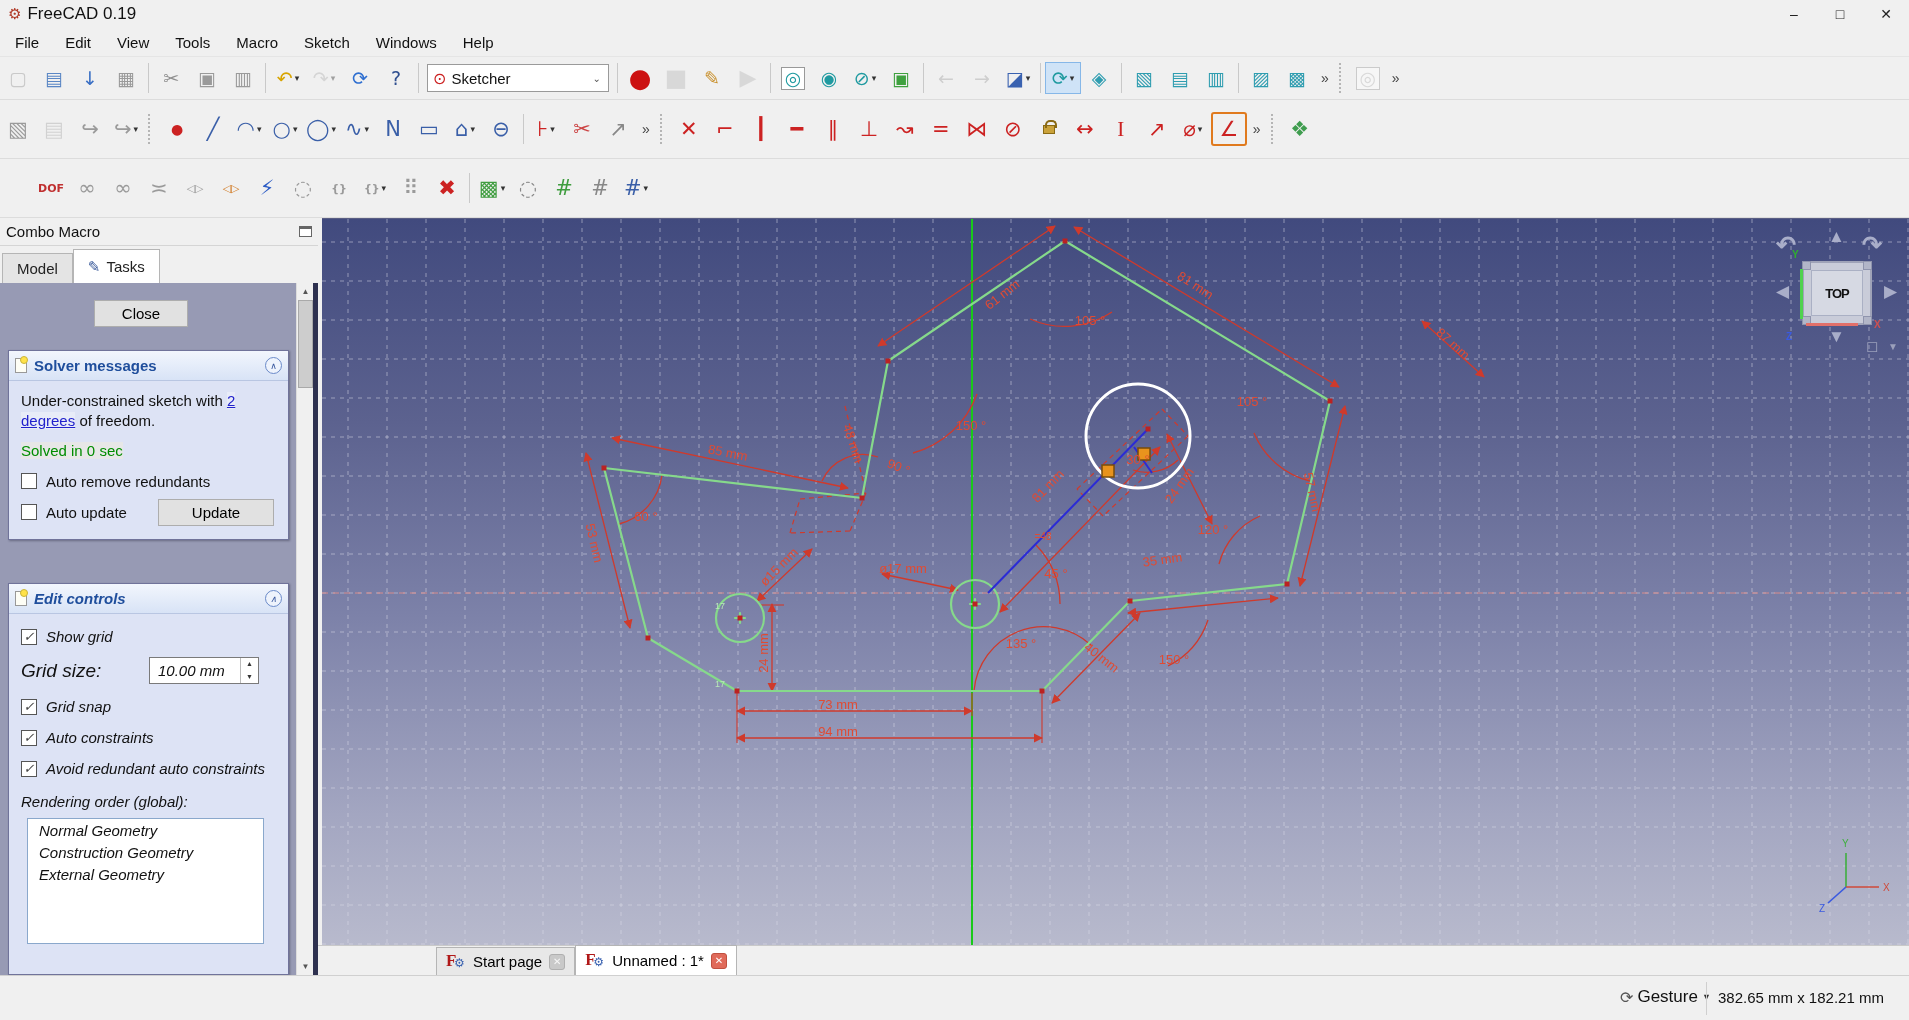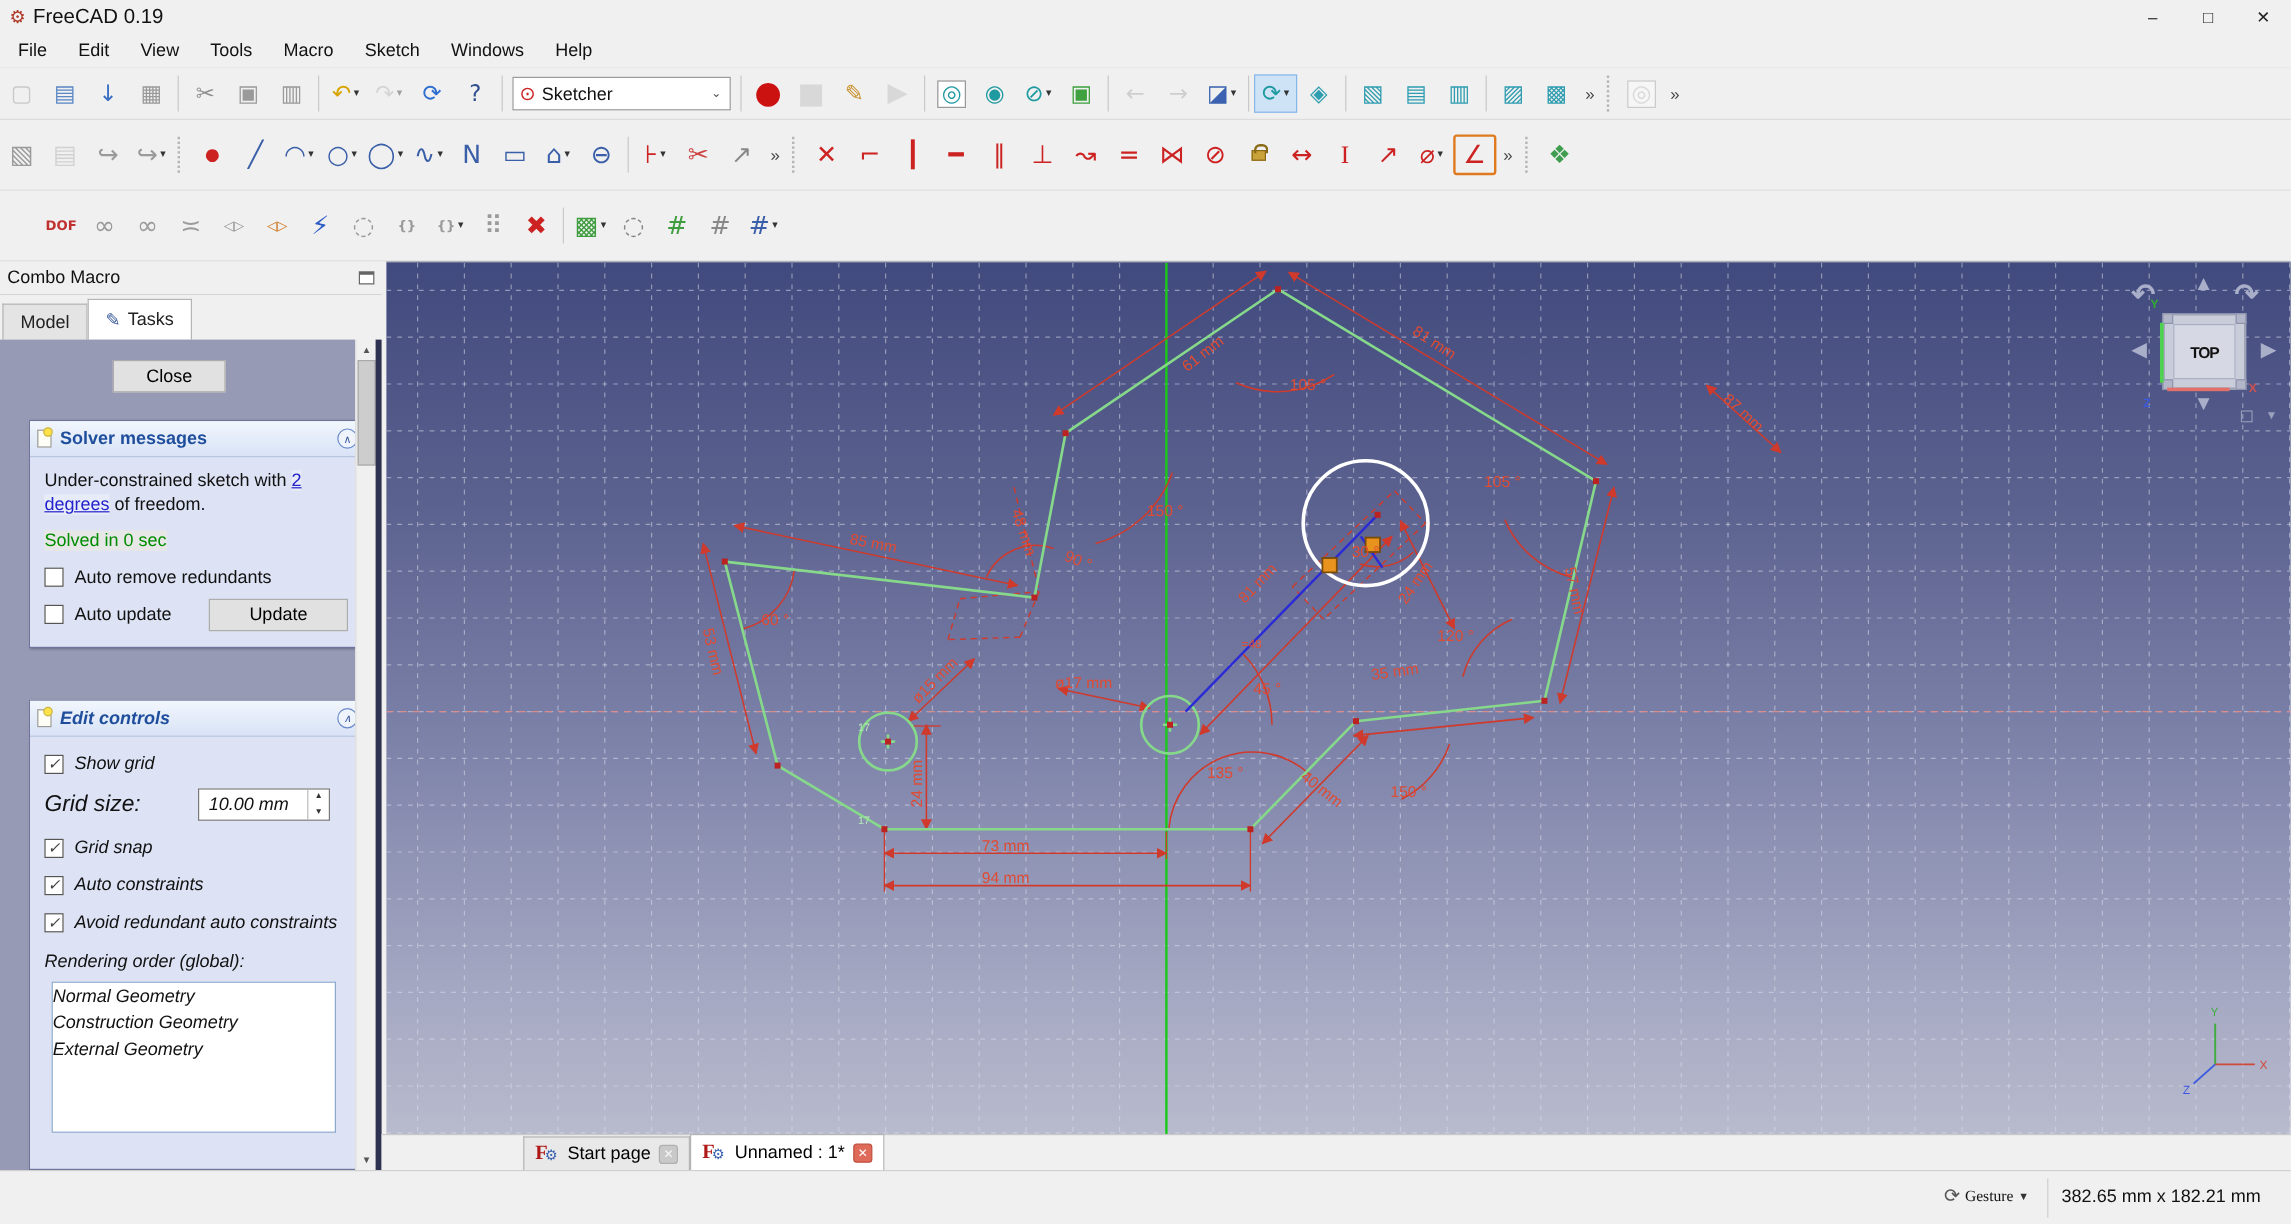--- a/index.html
+++ b/index.html
@@ -52,42 +52,42 @@
   .ptab { height:30px; padding:0 14px; display:flex; align-items:center; gap:6px; font-size:15px; border:1px solid #b5b5b5; border-bottom:none; background:#e4e4e4; color:#222; }
   .ptab.active { background:#fff; height:34px; }
   .ptab .pencil { color:#3a5a9a; font-size:15px; }
   #panel-body { position:absolute; left:0; top:65px; width:296px; height:692px; background:#979ab4; overflow:hidden; }
   #panel-scroll { position:absolute; right:5px; top:65px; width:17px; height:692px; background:#f0f0f0; border-left:1px solid #dcdcdc; }
   #panel-scroll .sarrow { position:absolute; left:0; width:17px; height:17px; font-size:8px; color:#555; display:flex; align-items:center; justify-content:center; }
   #panel-scroll .sthumb { position:absolute; left:1px; top:17px; width:15px; height:88px; background:#cdcdcd; border:1px solid #a9a9a9; }
   #panel-splitter { position:absolute; right:0; top:65px; width:5px; height:692px; background:#2e3150; }
 
   .task-close { position:absolute; left:94px; top:17px; width:94px; height:27px; background:#e1e1e1; border:1px solid #adadad; font-size:15px; font-family:"Liberation Sans",sans-serif; }
-  .section { position:absolute; left:24px; width:281px; border:1px solid #70739a; background:#dde3f5; box-shadow:1px 1px 2px rgba(20,20,40,.35); }
+  .section { position:absolute; left:8px; width:281px; border:1px solid #70739a; background:#dde3f5; box-shadow:1px 1px 2px rgba(20,20,40,.35); }
   .sec-head { height:30px; background:linear-gradient(#f2f6fd,#d8e3f6); display:flex; align-items:center; padding:0 6px; border-bottom:1px solid #b9c6e2; }
   .sec-head .i-note { width:12px; height:15px; background:#fefef6; border:1px solid #999; position:relative; margin-right:7px; }
   .sec-head .i-note:before { content:""; position:absolute; right:-2px; top:-3px; width:6px; height:6px; border-radius:50%; background:#ffe24a; border:1px solid #c9b43a; }
   .sec-head .sec-title { font-size:15px; font-weight:bold; color:#1f4e9c; flex:1; }
   .sec-head .collapse { width:17px; height:17px; border:1px solid #6a8ac9; border-radius:50%; color:#39589e; font-size:9px; display:flex; align-items:center; justify-content:center; background:#eef3fc; }
   .sec-body { padding:10px 12px; font-size:15px; color:#111; }
   a.deglink { color:#2222cc; text-decoration:underline; background:#e8ecf8; }
   .solved { display:inline-block; background:#e7e7e7; color:#008c00; margin-top:10px; font-size:15px; }
   .cbrow { display:flex; align-items:center; gap:9px; margin-top:14px; position:relative; }
   .cb { width:16px; height:16px; background:#fff; border:1px solid #555; font-size:13px; line-height:14px; text-align:center; color:#444; flex:0 0 16px; }
   .cbrow label { font-size:15px; }
   .btn-update { position:absolute; right:2px; top:-5px; width:116px; height:27px; background:#e1e1e1; border:1px solid #adadad; font-size:15px; font-family:"Liberation Sans",sans-serif; }
   .gridrow { display:flex; align-items:center; margin-top:12px; }
   .gridrow .glabel { font-size:19px; width:128px; }
   .spin { width:110px; height:27px; background:#fff; border:1px solid #7a7a7a; display:flex; }
   .spin .sval { flex:1; font-size:15px; padding:4px 0 0 8px; }
   .spin .sarrows { width:18px; border-left:1px solid #bbb; display:flex; flex-direction:column; }
   .spin .sarrows div { flex:1; font-size:7px; color:#333; text-align:center; line-height:12px; }
   .renderlabel { margin-top:16px; font-size:15px; }
   .listbox { margin:8px 0 0 6px; width:237px; height:126px; background:#fff; border:1px solid #8aa8cc; overflow:hidden; }
-  .listbox .litem { font-size:15px; padding:3px 8px 2px 0; color:#111; }
+  .listbox .litem { font-size:15px; padding:3px 8px 2px 11px; color:#111; }
 
   
   #viewport { position:absolute; left:322px; top:218px; width:1587px; height:727px; background:linear-gradient(180deg,#414a7e 0%,#5c628f 28%,#7d82a9 55%,#a3a6c1 82%,#b8bacd 100%); border-top:1px solid #5a5e84; overflow:hidden; }
   #viewport svg { position:absolute; left:0; top:0; }
 
   
   #navcluster { position:absolute; left:1448px; top:6px; width:140px; height:150px; }
   .ncarrow { position:absolute; color:#a9aec9; font-size:17px; }
   .nccurve { position:absolute; color:#a9aec9; font-size:24px; font-weight:bold; }
   #navface { position:absolute; left:32px; top:36px; width:70px; height:64px; background:#c9ccd9; border:2px solid #9fa3b8; border-radius:8px; display:flex; align-items:center; justify-content:center; }
@@ -108,21 +108,21 @@
   .fcicon .gear { position:absolute; left:8px; top:3px; color:#3a62b0; font-size:12px; }
   .tclose { width:16px; height:16px; border-radius:3px; display:flex; align-items:center; justify-content:center; font-size:10px; }
   .tclose.gray { background:#c9c9c9; color:#f7f7f7; border:1px solid #b0b0b0; }
   .tclose.red { background:#e06a5a; color:#fff; border:1px solid #c05040; }
 
   
   #statusbar { position:absolute; left:0; top:975px; width:1909px; height:45px; background:#f0f0f0; border-top:1px solid #d0d0d0; }
   #status-left { position:absolute; left:3px; top:13px; font-size:15px; color:#111; white-space:nowrap; }
   #gesture { position:absolute; left:1620px; top:11px; display:flex; align-items:center; gap:4px; }
   #gesture .gicon { font-size:16px; color:#555; }
-  #gesture .glabel2 { font-size:13px; color:#111;font-family:Liberation Serif, serif; }
+  #gesture .glabel2 { font-size:17px; color:#111; }
   #gesture .gdd { font-size:9px; color:#333; }
   #status-sep { position:absolute; left:1706px; top:6px; width:1px; height:33px; background:#cfcfcf; }
   #status-dims { position:absolute; left:1718px; top:13px; font-size:15px; color:#111; }
 </style>
 </head>
 <body>
 
 <div id="app">
 
   <div id="titlebar">

